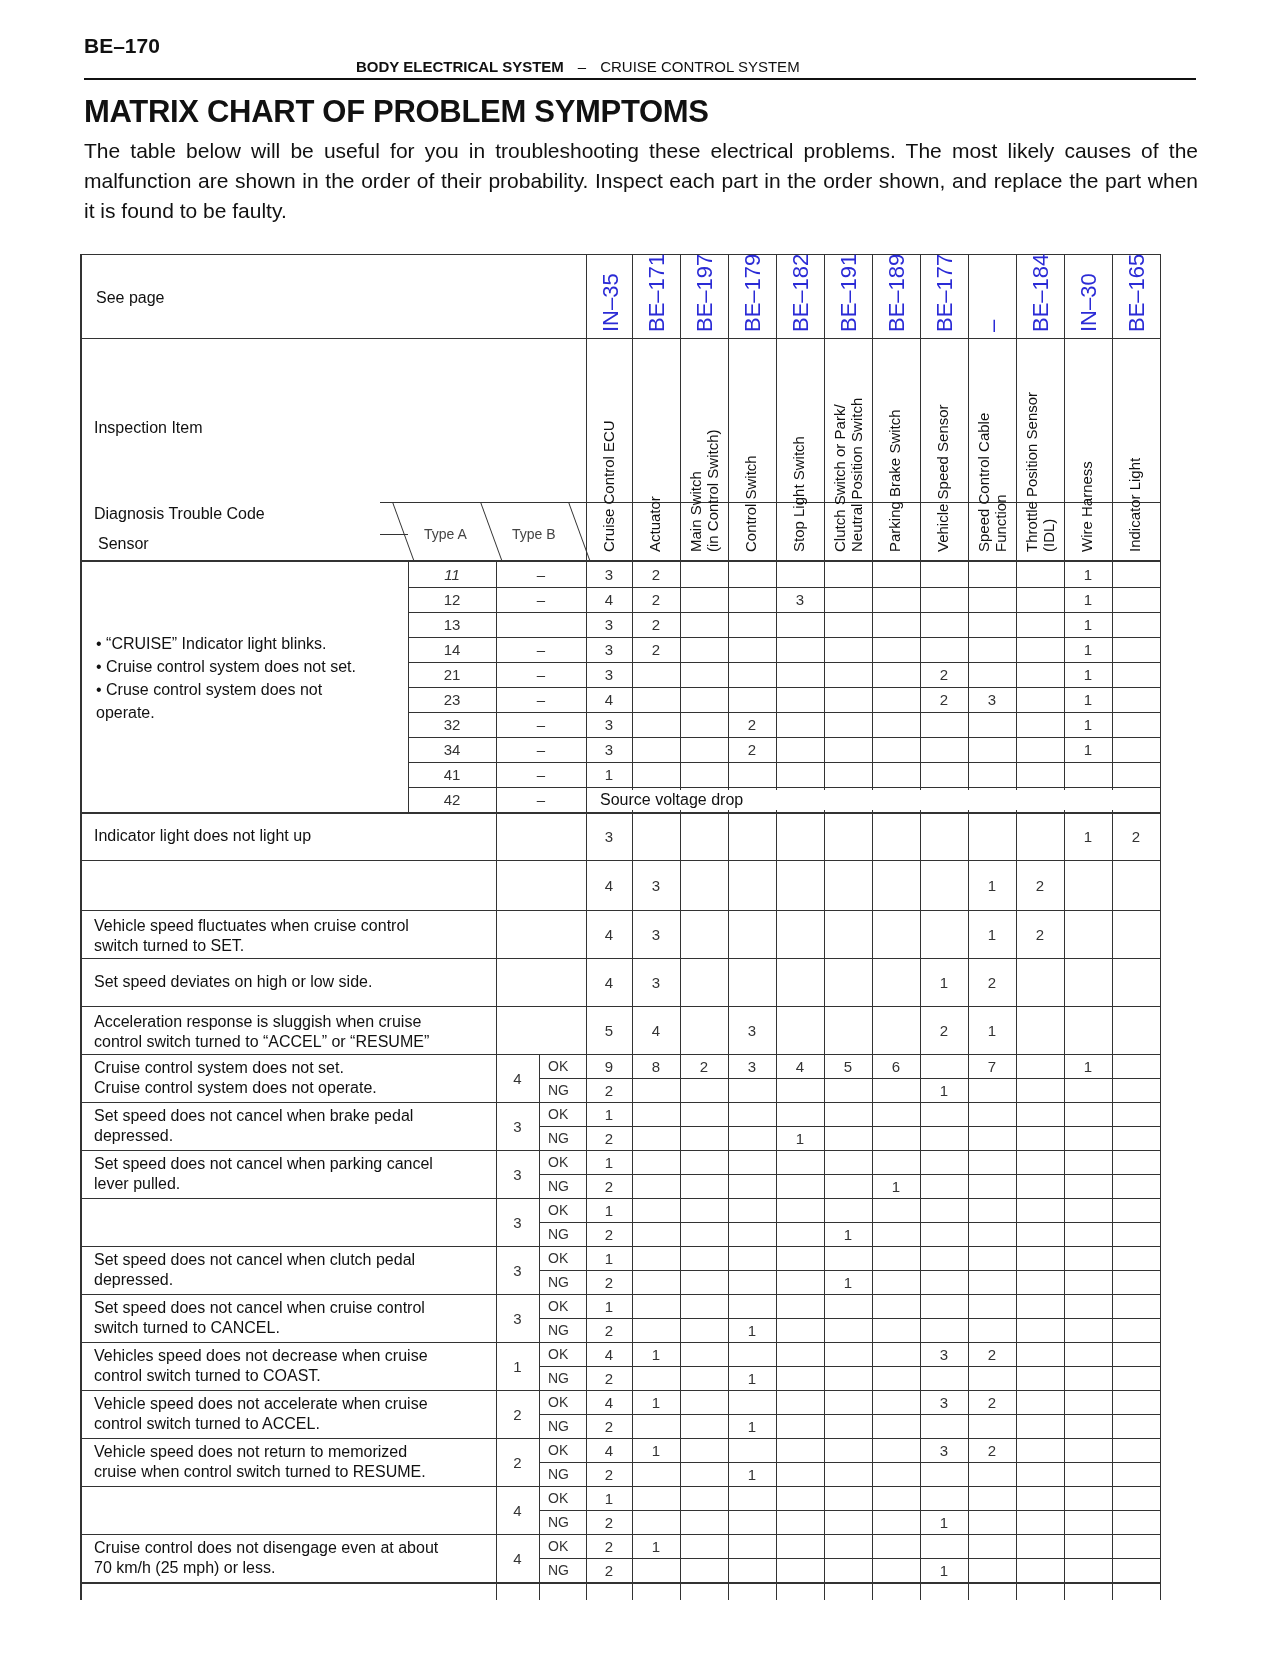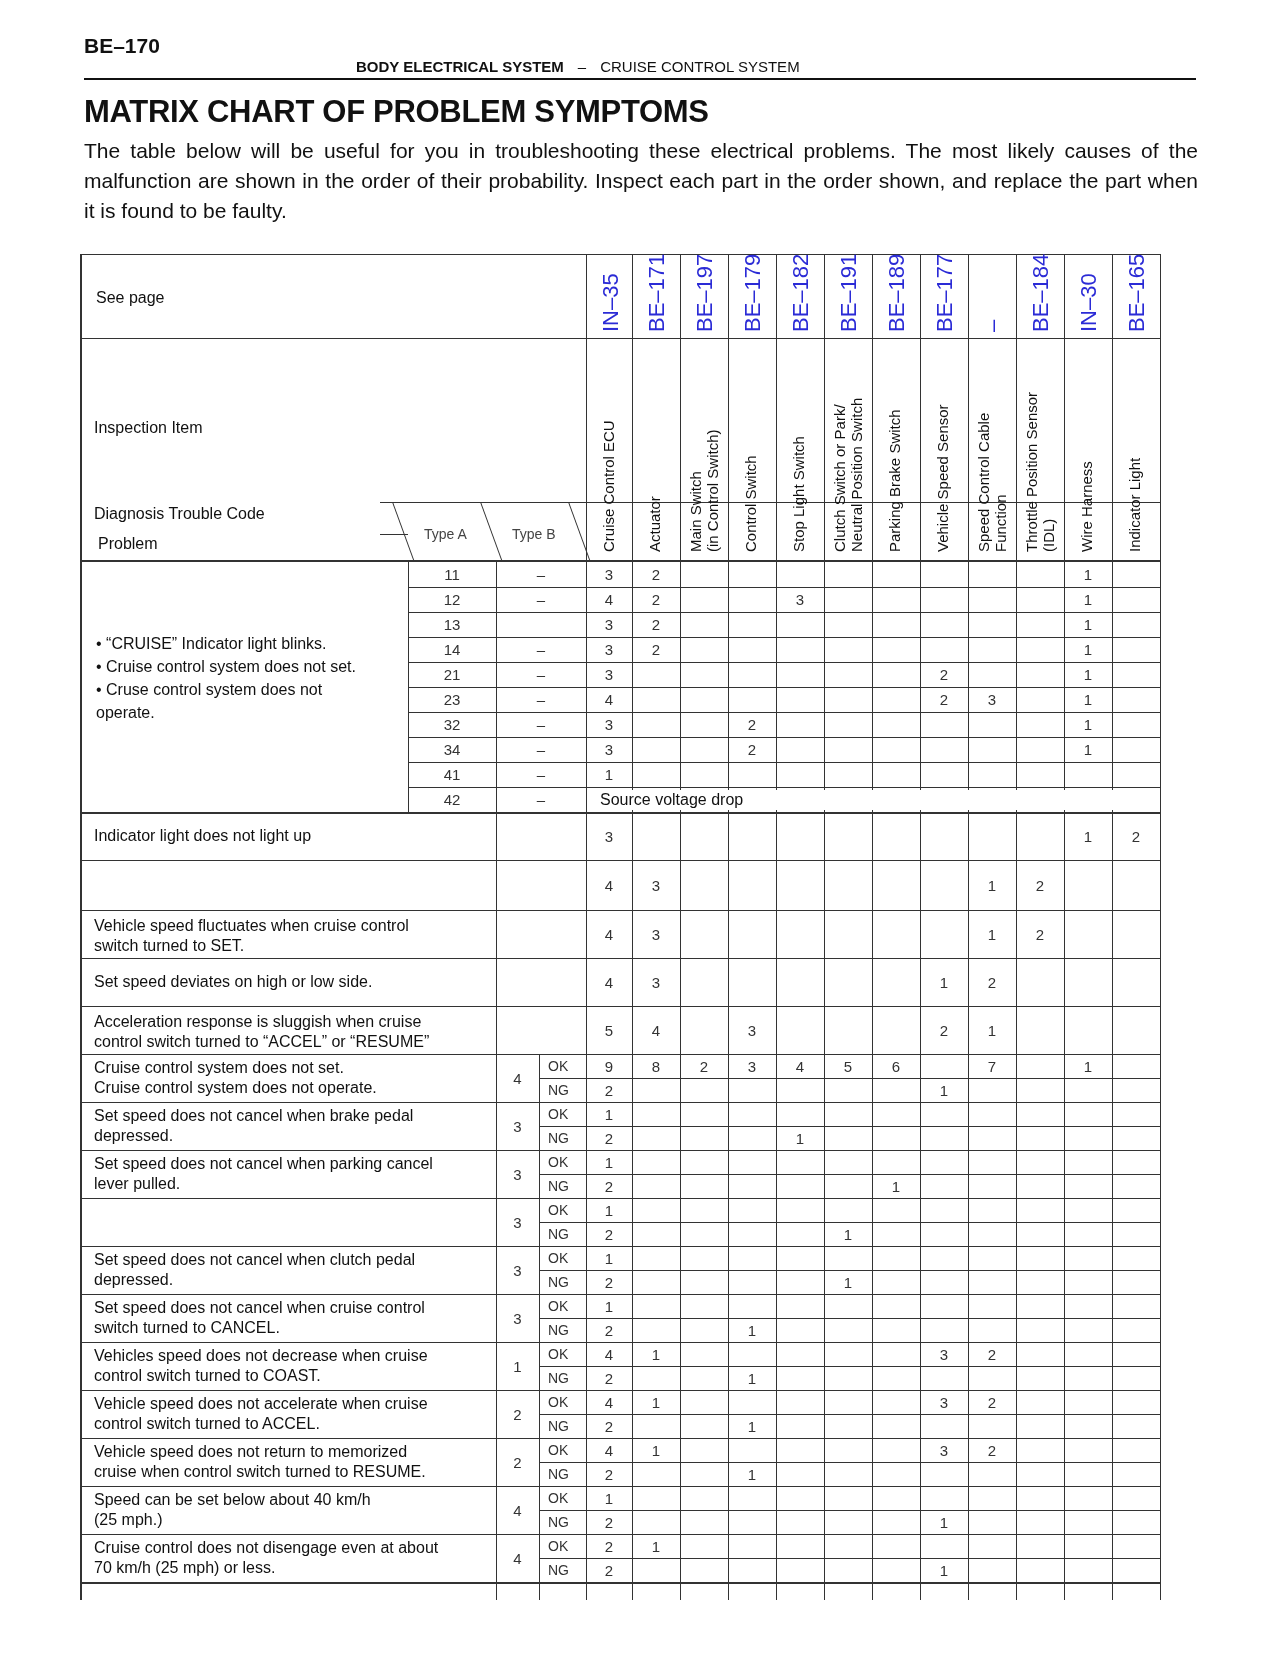--- a/index.html
+++ b/index.html
@@ -28,21 +28,21 @@
   <span class="b">BODY ELECTRICAL SYSTEM</span><span class="sep">–</span><span>CRUISE CONTROL SYSTEM</span>
 </div>
 <div class="hrule"></div>
 <div class="title">MATRIX CHART OF PROBLEM SYMPTOMS</div>
 <div class="intro">The table below will be useful for you in troubleshooting these electrical problems. The most likely causes of the malfunction are shown in the order of their probability. Inspect each part in the order shown, and replace the part when it is found to be faulty.</div>
 
 <div id="tbl">
     <div class="lbl" style="left: 96px; top: 288px; white-space: pre-line;">See page</div>
     <div class="lbl" style="left: 94px; top: 418px; white-space: pre-line;">Inspection Item</div>
     <div class="lbl" style="left: 94px; top: 504px; white-space: pre-line;">Diagnosis Trouble Code</div>
-    <div class="lbl" style="left: 98px; top: 534px; white-space: pre-line;">Problem</div>
+    <div class="lbl" style="left: 98px; top: 534px; white-space: pre-line;">Sensor</div>
     <div class="typ" style="left: 424px; top: 526px;">Type A</div>
     <div class="typ" style="left: 512px; top: 526px;">Type B</div>
     <div class="ln" style="left: 80px; top: 254px; width: 1080px; height: 1px;"></div>
     <div class="ln" style="left: 80px; top: 338px; width: 1080px; height: 1px;"></div>
     <div class="ln" style="left: 80px; top: 560px; width: 1080px; height: 2px;"></div>
     <div class="ln" style="left: 80px; top: 254px; width: 2px; height: 1346px;"></div>
     <div class="ln" style="left: 1160px; top: 254px; width: 1px; height: 1346px;"></div>
     <div class="ln" style="left: 380px; top: 502px; width: 780px; height: 1px;"></div>
     <div class="ln" style="left: 380px; top: 534px; width: 28px; height: 1px;"></div>
     <div class="ln" style="left: 392px; top: 502px; width: 1px; height: 58px; transform: skewX(20deg); transform-origin: center top;"></div>
@@ -88,21 +88,21 @@
     <div class="ln" style="left: 1112px; top: 254px; width: 1px; height: 1346px;"></div>
     <div class="vpage" style="left: 1124px; top: 332px;">BE–165</div>
     <div class="vtxt" style="left: 1126px; top: 552px; white-space: pre-line;">Indicator Light</div>
     <div class="lbl" style="left: 96px; top: 632px; white-space: pre-line; font-size: 16px; line-height: 23px;">•  “CRUISE” Indicator light blinks.
 •  Cruise control system does not set.
 •  Cruse control system does not
     operate.</div>
     <div class="ln" style="left: 408px; top: 562px; width: 1px; height: 250px;"></div>
     <div class="ln" style="left: 496px; top: 562px; width: 1px; height: 1038px;"></div>
     <div class="ln" style="left: 408px; top: 587px; width: 752px; height: 1px;"></div>
-    <div class="cell" style="left: 408px; top: 562px; width: 88px; height: 25px;">11</div>
+    <div class="cell" style="left: 408px; top: 562px; width: 88px; height: 25px; font-style: italic;">11</div>
     <div class="cell" style="left: 496px; top: 562px; width: 90px; height: 25px;">–</div>
     <div class="cell" style="left: 586px; top: 562px; width: 46px; height: 25px;">3</div>
     <div class="cell" style="left: 632px; top: 562px; width: 48px; height: 25px;">2</div>
     <div class="cell" style="left: 1064px; top: 562px; width: 48px; height: 25px;">1</div>
     <div class="ln" style="left: 408px; top: 612px; width: 752px; height: 1px;"></div>
     <div class="cell" style="left: 408px; top: 587px; width: 88px; height: 25px;">12</div>
     <div class="cell" style="left: 496px; top: 587px; width: 90px; height: 25px;">–</div>
     <div class="cell" style="left: 586px; top: 587px; width: 46px; height: 25px;">4</div>
     <div class="cell" style="left: 632px; top: 587px; width: 48px; height: 25px;">2</div>
     <div class="cell" style="left: 776px; top: 587px; width: 48px; height: 25px;">3</div>
@@ -283,22 +283,20 @@
     <div class="okng" style="left: 548px; top: 1442px;">OK</div>
     <div class="okng" style="left: 548px; top: 1466px;">NG</div>
     <div class="ln" style="left: 539px; top: 1462px; width: 621px; height: 1px;"></div>
     <div class="cell" style="left: 586px; top: 1438px; width: 46px; height: 24px;">4</div>
     <div class="cell" style="left: 632px; top: 1438px; width: 48px; height: 24px;">1</div>
     <div class="cell" style="left: 920px; top: 1438px; width: 48px; height: 24px;">3</div>
     <div class="cell" style="left: 968px; top: 1438px; width: 48px; height: 24px;">2</div>
     <div class="cell" style="left: 586px; top: 1462px; width: 46px; height: 24px;">2</div>
     <div class="cell" style="left: 728px; top: 1462px; width: 48px; height: 24px;">1</div>
     <div class="ln" style="left: 80px; top: 1486px; width: 1080px; height: 1px;"></div>
-    <div class="lbl" style="left: 94px; top: 1490px; white-space: pre-line;">Speed can be set below about 40 km/h
-(25 mph.)</div>
     <div class="cell" style="left: 496px; top: 1486px; width: 43px; height: 48px;">4</div>
     <div class="okng" style="left: 548px; top: 1490px;">OK</div>
     <div class="okng" style="left: 548px; top: 1514px;">NG</div>
     <div class="ln" style="left: 539px; top: 1510px; width: 621px; height: 1px;"></div>
     <div class="cell" style="left: 586px; top: 1486px; width: 46px; height: 24px;">1</div>
     <div class="cell" style="left: 586px; top: 1510px; width: 46px; height: 24px;">2</div>
     <div class="cell" style="left: 920px; top: 1510px; width: 48px; height: 24px;">1</div>
     <div class="ln" style="left: 80px; top: 1534px; width: 1080px; height: 1px;"></div>
     <div class="lbl" style="left: 94px; top: 1538px; white-space: pre-line;">Cruise control does not disengage even at about
 70 km/h (25 mph) or less.</div>

